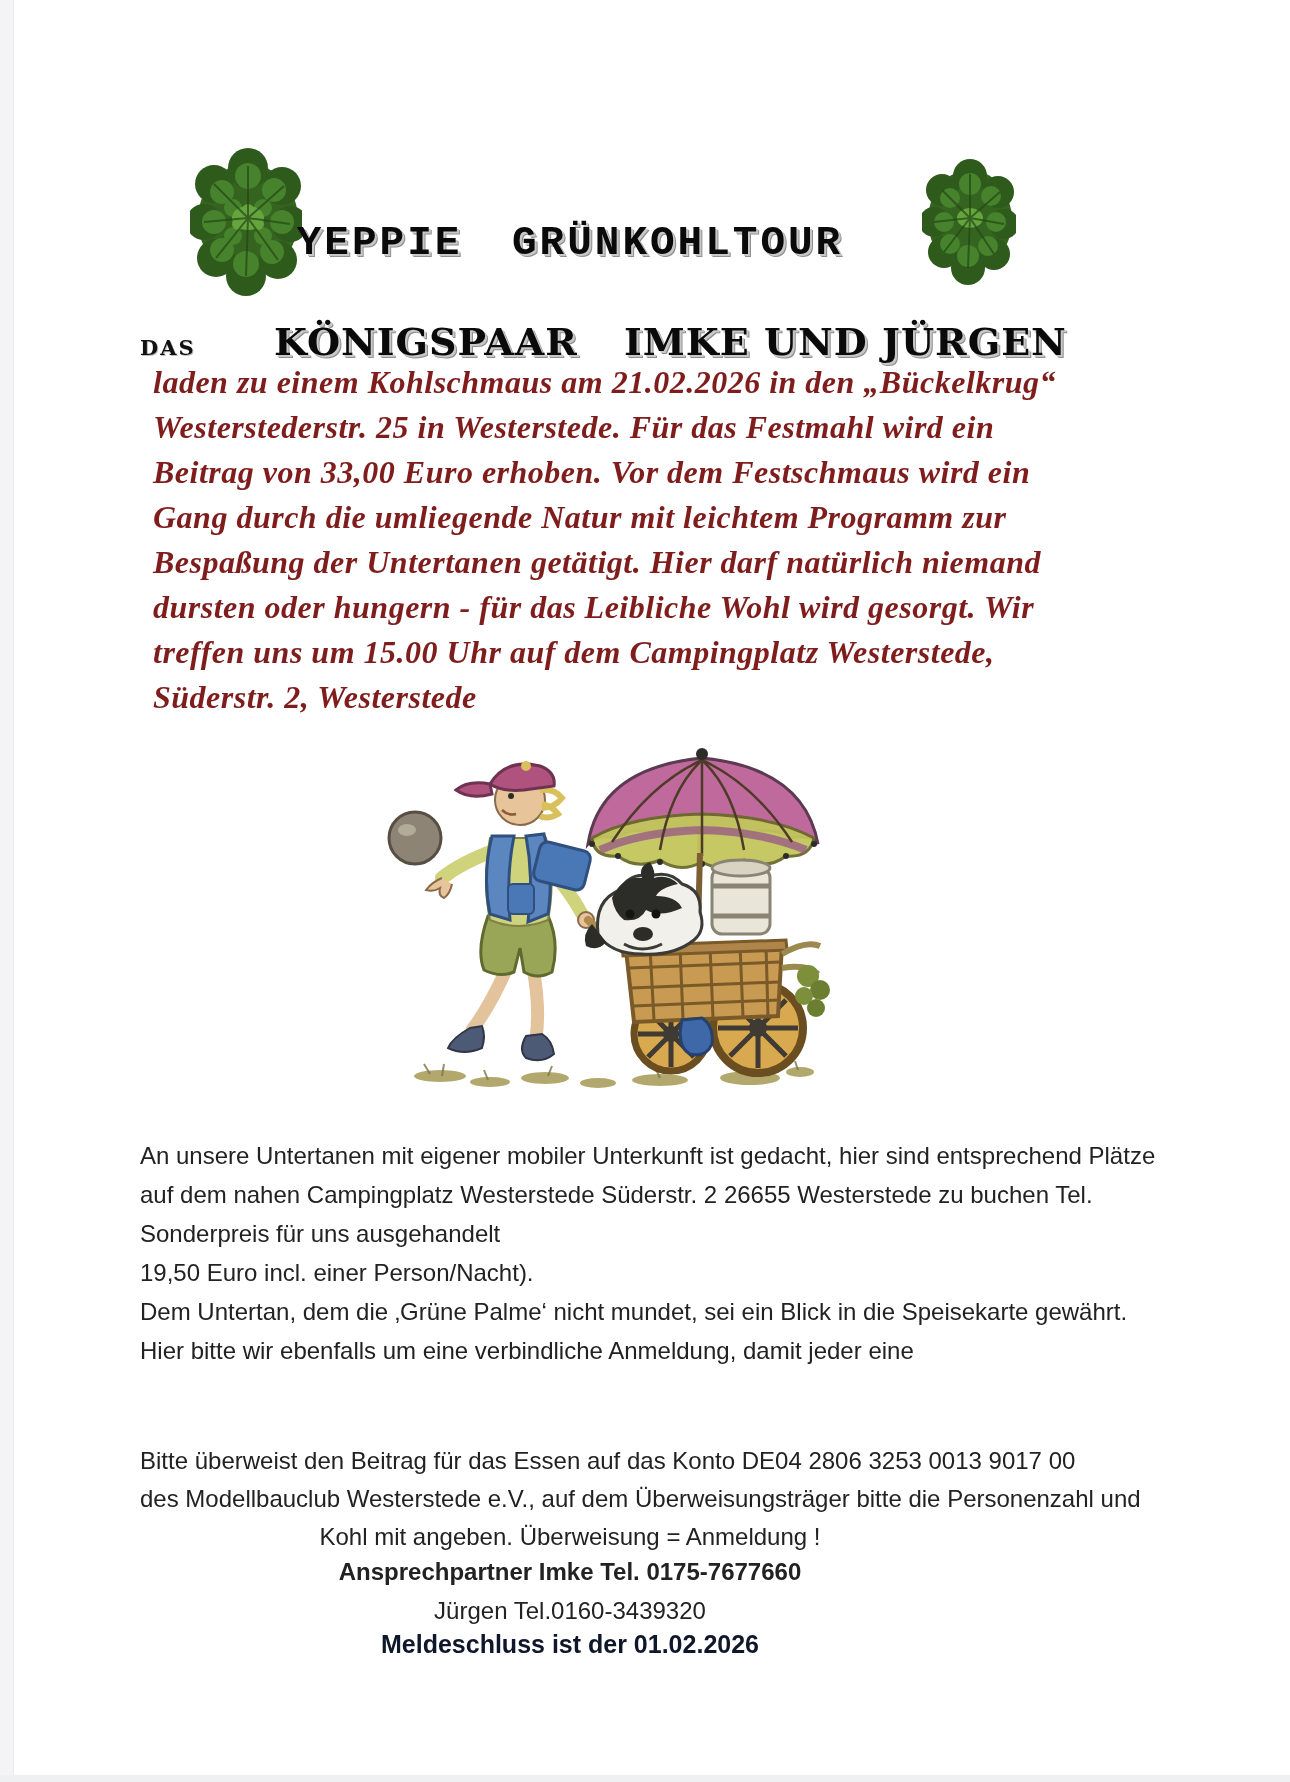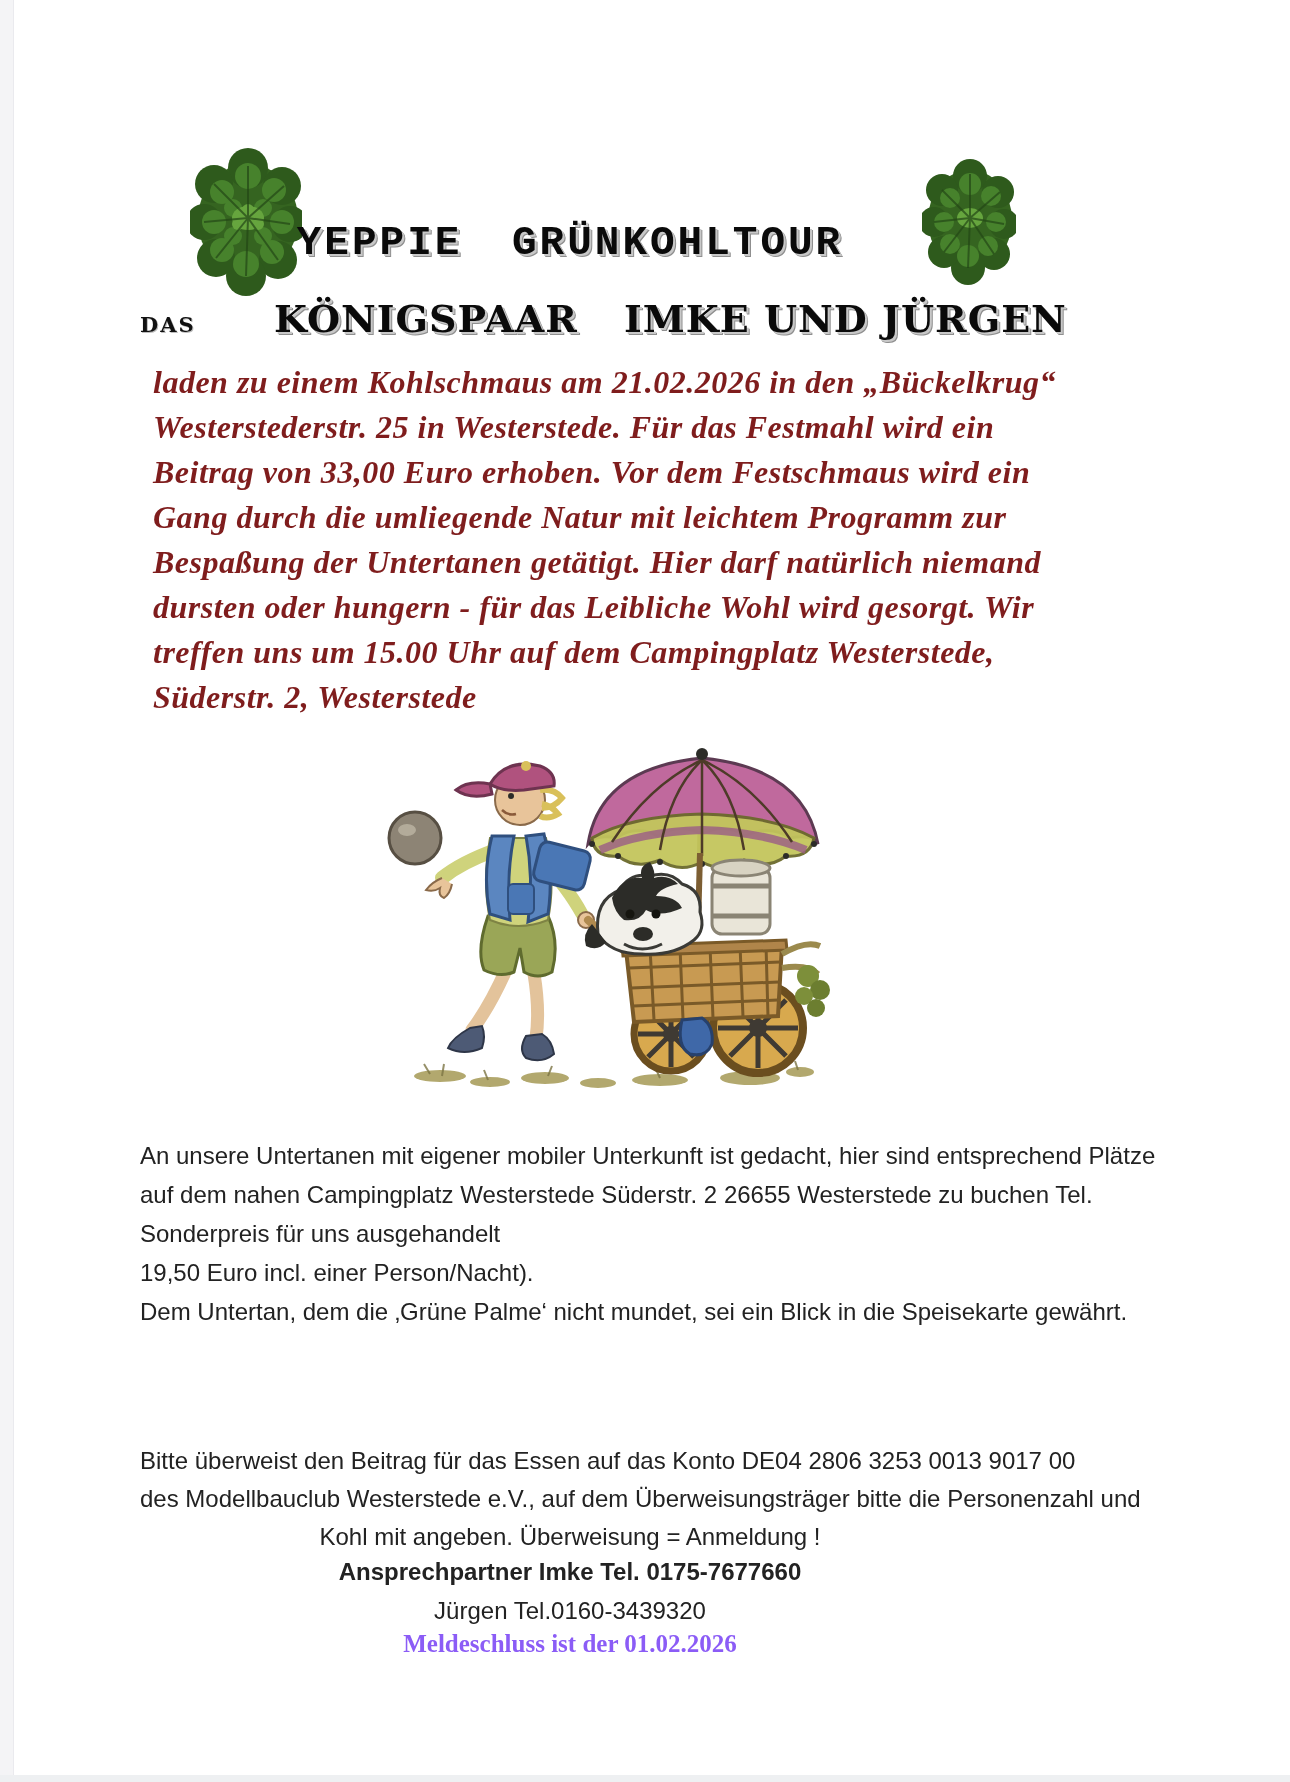--- a/index.html
+++ b/index.html
@@ -29,21 +29,21 @@
   }
   .das{
     font-family:"DejaVu Serif","Liberation Serif",serif;font-weight:bold;
     font-size:21px;letter-spacing:2px;color:#111;
     text-shadow:1px 1px 0 #bdbdbd;width:134px;flex:0 0 auto;
   }
   .subtitle-main{
     flex:1;display:flex;justify-content:center;gap:46px;
     font-family:"DejaVu Serif","Liberation Serif",serif;font-weight:bold;
     font-size:38px;letter-spacing:1px;color:#0a0a0a;
-    text-shadow:2px 2px 0 #c8c8c8,3px 3px 0 #8f8f8f;white-space:nowrap;
+    text-shadow:2px 2px 0 #c8c8c8,3px 3px 0 #8f8f8f;white-space:nowrap;margin-top:23px;
   }
 
   
   .script-block{
     position:absolute;left:134px;top:360px;width:900px;
     font-family:"Liberation Serif","DejaVu Serif",serif;font-style:italic;font-weight:600;
     font-size:32px;line-height:45px;color:#7f1d1d;letter-spacing:.5px;margin-left:19px;
   }
   .script-block .line{white-space:nowrap;}
 
@@ -63,21 +63,21 @@
   }
   .payment-block .line{white-space:nowrap;}
 
   .contact-block{position:absolute;left:140px;top:1552px;width:860px;font-size:24px;line-height:39px;color:#222;}
   .contact-inner{margin:0 auto;width:fit-content;}
   .contact-imke{text-align:right;white-space:nowrap;font-weight:bold;}
   .contact-juergen{text-align:center;white-space:nowrap;}
 
   .deadline{
     position:absolute;left:140px;top:1630px;width:860px;text-align:center;
-    font-size:25px;font-weight:bold;color:#8b5cf6;white-space:nowrap;font-family:Liberation Serif, serif;
+    font-size:25px;font-weight:bold;color:#0f172a;white-space:nowrap;
   }
 </style>
 </head>
 <body>
 
 <div class="edge-left"></div>
 <div class="edge-bottom"></div>
 
 <div class="kale kale-left">
   <svg viewBox="0 0 112 162" width="112" height="162">
@@ -324,20 +324,21 @@
     </g>
   </svg>
 </div>
 
 <div class="info-block">
   <div class="line">An unsere Untertanen mit eigener mobiler Unterkunft ist gedacht, hier sind entsprechend Plätze</div>
   <div class="line">auf dem nahen Campingplatz Westerstede Süderstr. 2 26655 Westerstede zu buchen Tel.</div>
   <div class="line">Sonderpreis für uns ausgehandelt</div>
   <div class="line">19,50 Euro incl. einer Person/Nacht).</div>
   <div class="line">Dem Untertan, dem die ‚Grüne Palme‘ nicht mundet, sei ein Blick in die Speisekarte gewährt.</div>
+  <div class="line">Hier bitte wir ebenfalls um eine verbindliche Anmeldung, damit jeder eine</div>
 </div>
 
 <div class="payment-block">
   <div class="line">Bitte überweist den Beitrag für das Essen auf das Konto DE04 2806 3253 0013 9017 00</div>
   <div class="line">des Modellbauclub Westerstede e.V., auf dem Überweisungsträger bitte die Personenzahl und</div>
   <div class="line">Kohl mit angeben. Überweisung = Anmeldung !</div>
 </div>
 
 <div class="contact-block">
   <div class="contact-inner">

